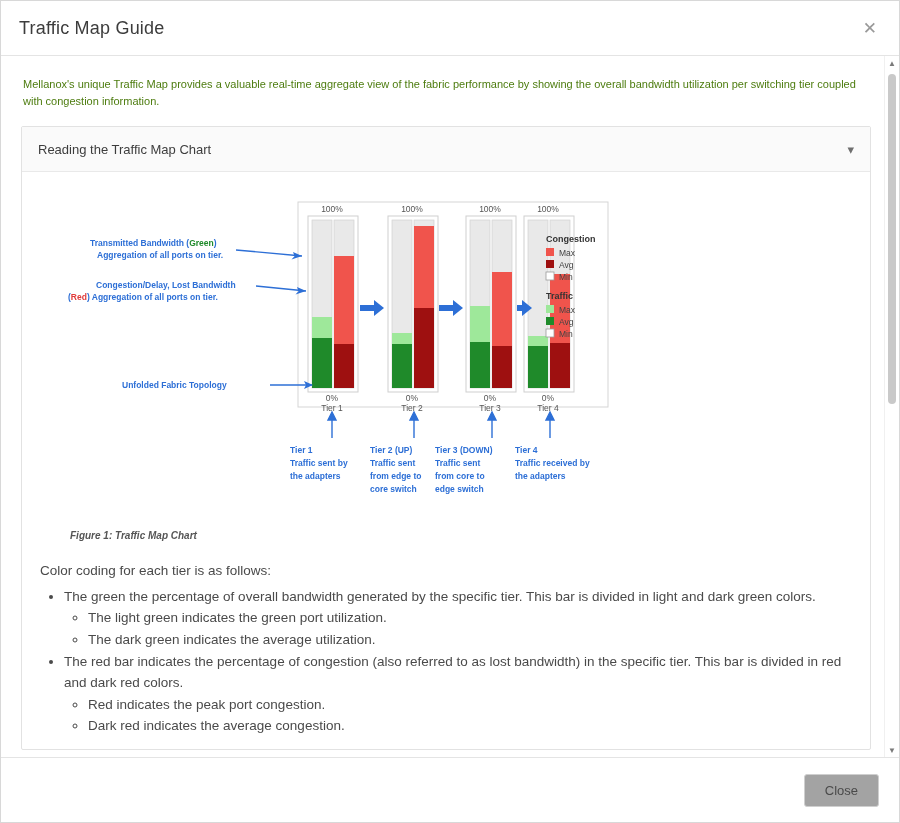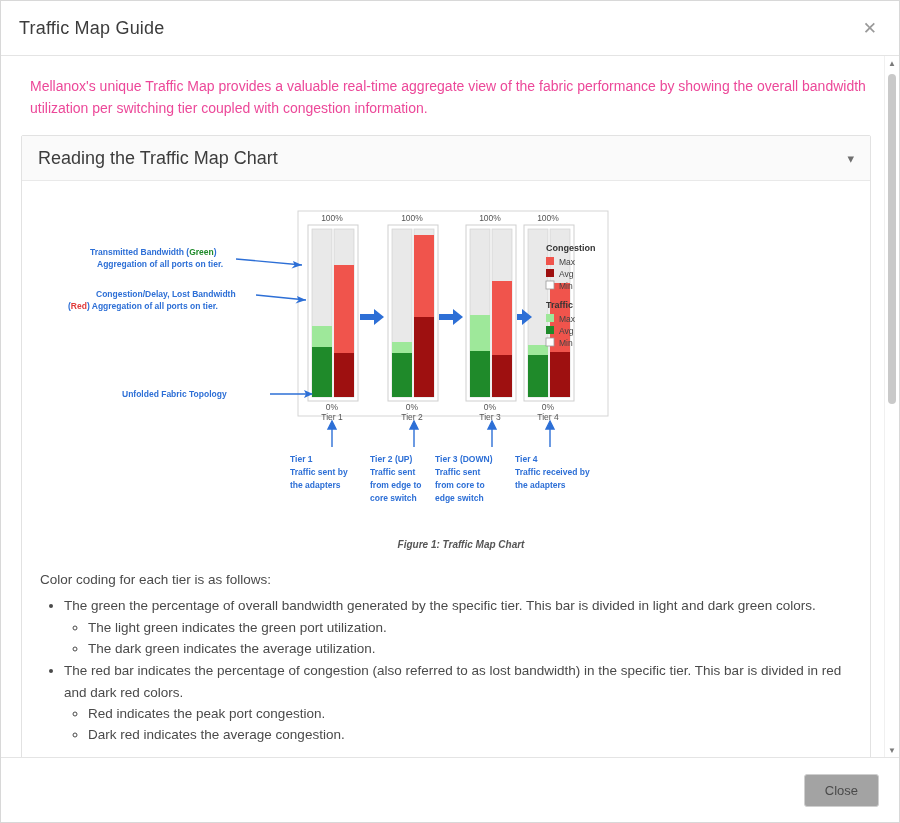--- a/index.html
+++ b/index.html
@@ -54,24 +54,24 @@
     padding: 0;
   }
   .scroll-area {
     position: absolute;
     inset: 0;
     overflow: hidden;
     padding: 16px 26px 10px 18px;
     box-sizing: border-box;
   }
   .intro {
-    font-size: 14px;
+    font-size: 11px;
     line-height: 1.55;
-    color: #ec4899;
-    margin: 4px 2px 16px 11px;
+    color: #4d7c0f;
+    margin: 4px 2px 16px 4px;
   }
   
   .scrollbar {
     position: absolute;
     top: 0;
     right: 0;
     width: 14px;
     height: 100%;
     background: #fff;
     border-left: 1px solid #f0f0f0;
@@ -110,21 +110,21 @@
   .panel-head {
     height: 44px;
     display: flex;
     align-items: center;
     padding: 0 16px;
     background: #fafafa;
     border-bottom: 1px solid #e9e9e9;
     cursor: pointer;
   }
   .panel-head-label {
-    font-size: 18px;
+    font-size: 13px;
     color: #3d3d3d;
   }
   .chev {
     margin-left: auto;
     color: #6f6f6f;
     font-size: 13px;
     line-height: 1;
   }
   .panel-body {
     padding: 16px 18px 12px 18px;
@@ -136,21 +136,20 @@
   }
   
   .figure-wrap {
     position: relative;
     width: 100%;
     height: 330px;
     margin: 10px 0 2px 0;
     text-align: center;
   }
   .figure-caption {
-    text-align: center;
     font-size: 10px;
     font-style: italic;
     color: #555;
     font-weight: bold;
     margin-top: 2px;
     margin-left: 30px;
   }
   .para {
     font-size: 13.5px;
     color: #4a4a4a;

